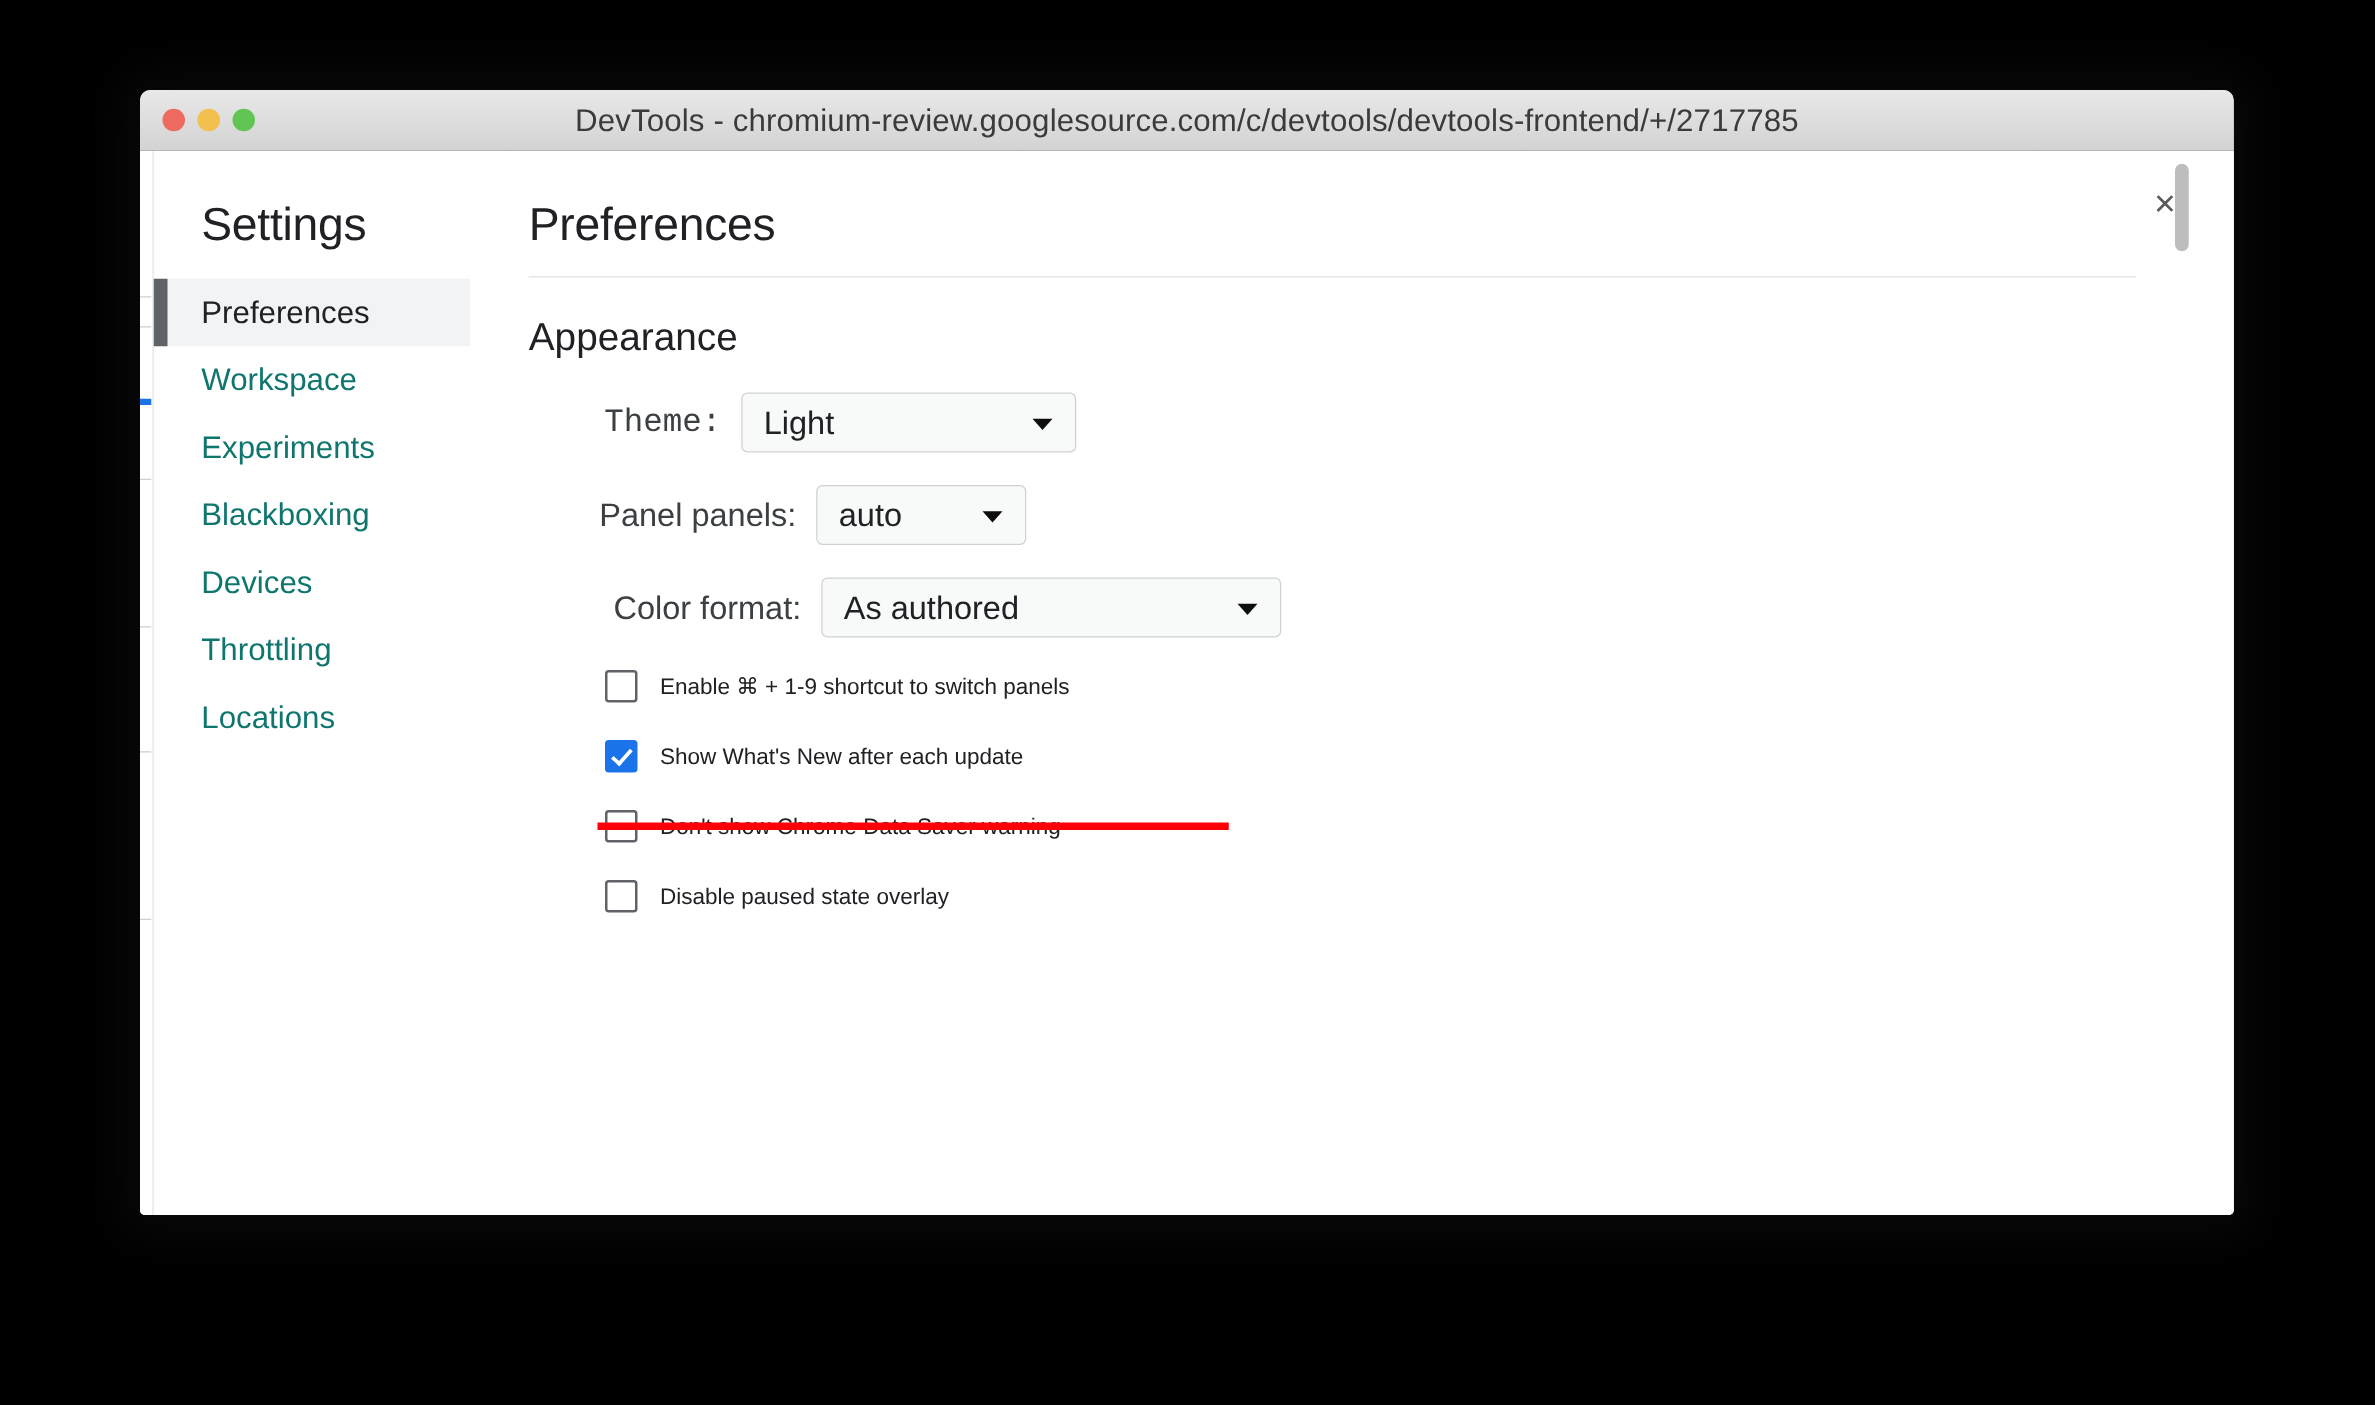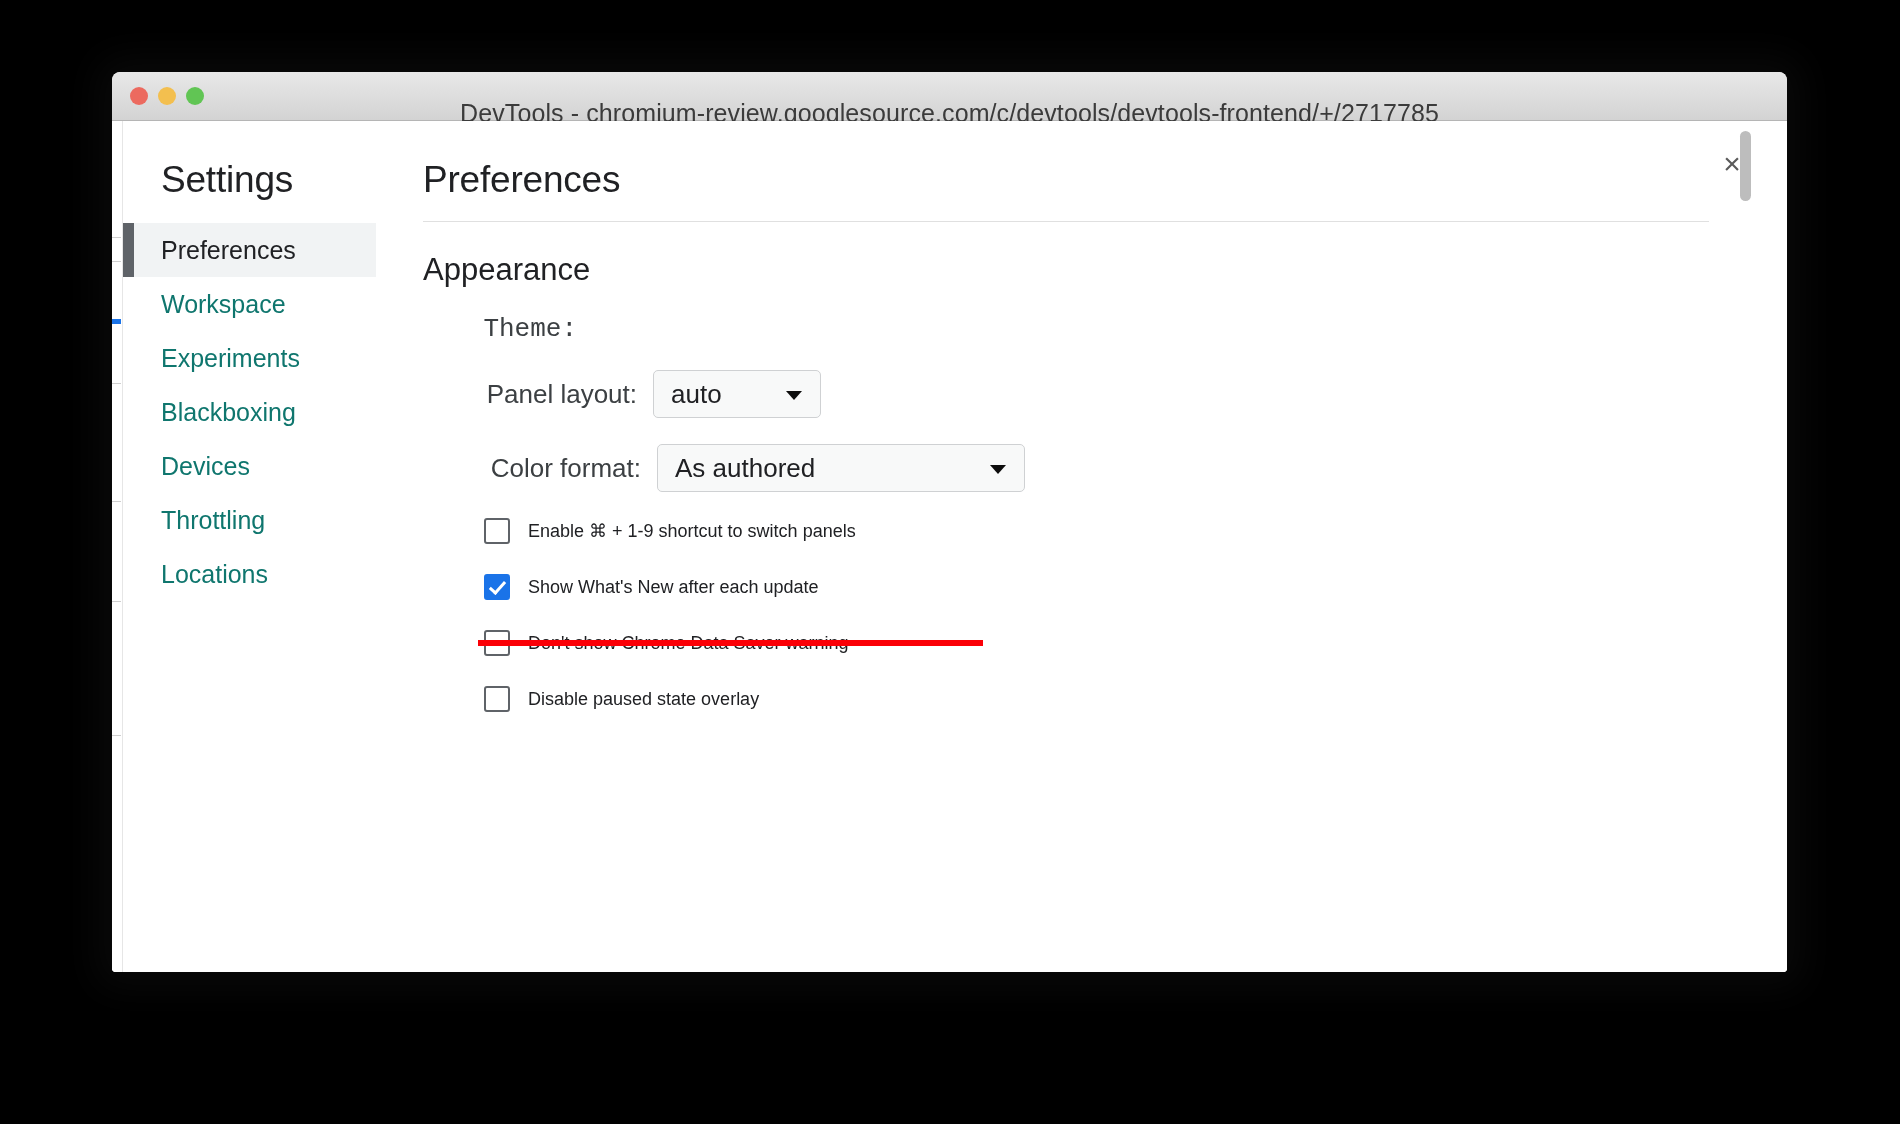--- a/index.html
+++ b/index.html
@@ -50,21 +50,21 @@
   .dot {
     width: 18px; height: 18px; border-radius: 50%;
     display: block;
   }
   .dot.red    { background: #ec6a5f; }
   .dot.yellow { background: #f3bf4f; }
   .dot.green  { background: #61c554; }
 
   .window-title {
     position: absolute;
-    left: 0; right: 0; top: 27px;
+    left: 0; right: 0; top: 11px;
     text-align: center;
     font-size: 25px;
     color: #3b3b3b;
     letter-spacing: 0.1px;
     white-space: nowrap;
   }
 
   
   .window-body {
     position: relative;
@@ -389,24 +389,28 @@
           <section class="main">
             <h2 class="main-title">Preferences</h2>
             <div class="main-sep"></div>
 
             <div class="main-scroll">
 
               <h3 class="section-title">Appearance</h3>
 
               <div class="field-row theme">
                 <span class="field-label">Theme:</span>
+                <div class="select theme">
+                  <span>Light</span>
+                  <span class="arrow"></span>
+                </div>
               </div>
 
               <div class="field-row layout">
-                <span class="field-label">Panel layout:</span>
+                <span class="field-label">Panel panels:</span>
                 <div class="select layout">
                   <span>auto</span>
                   <span class="arrow"></span>
                 </div>
               </div>
 
               <div class="field-row color">
                 <span class="field-label">Color format:</span>
                 <div class="select color">
                   <span>As authored</span>

